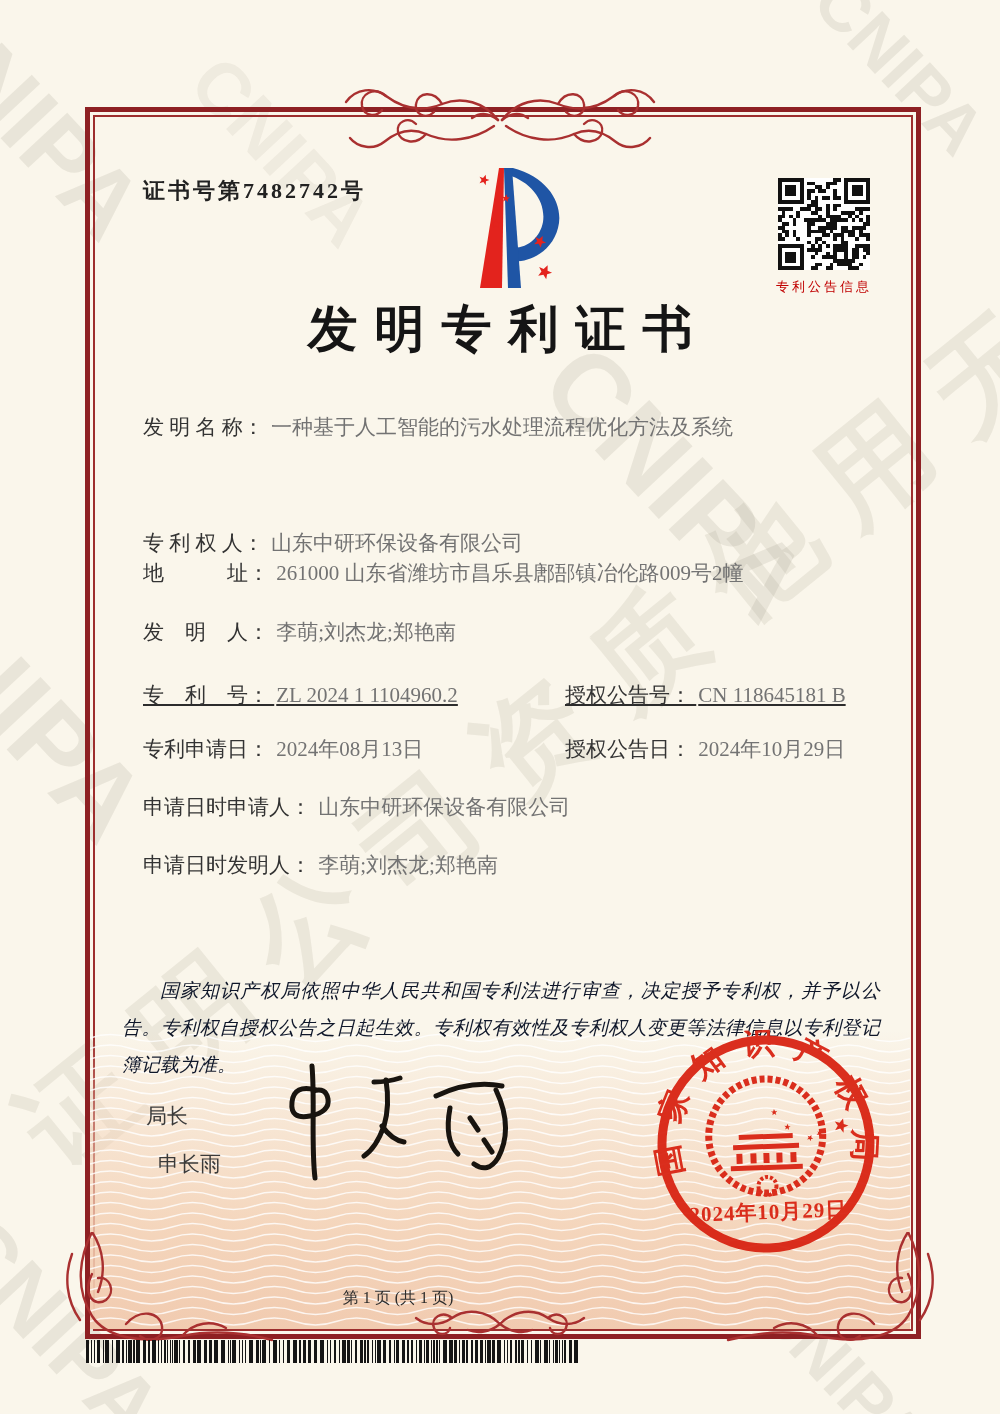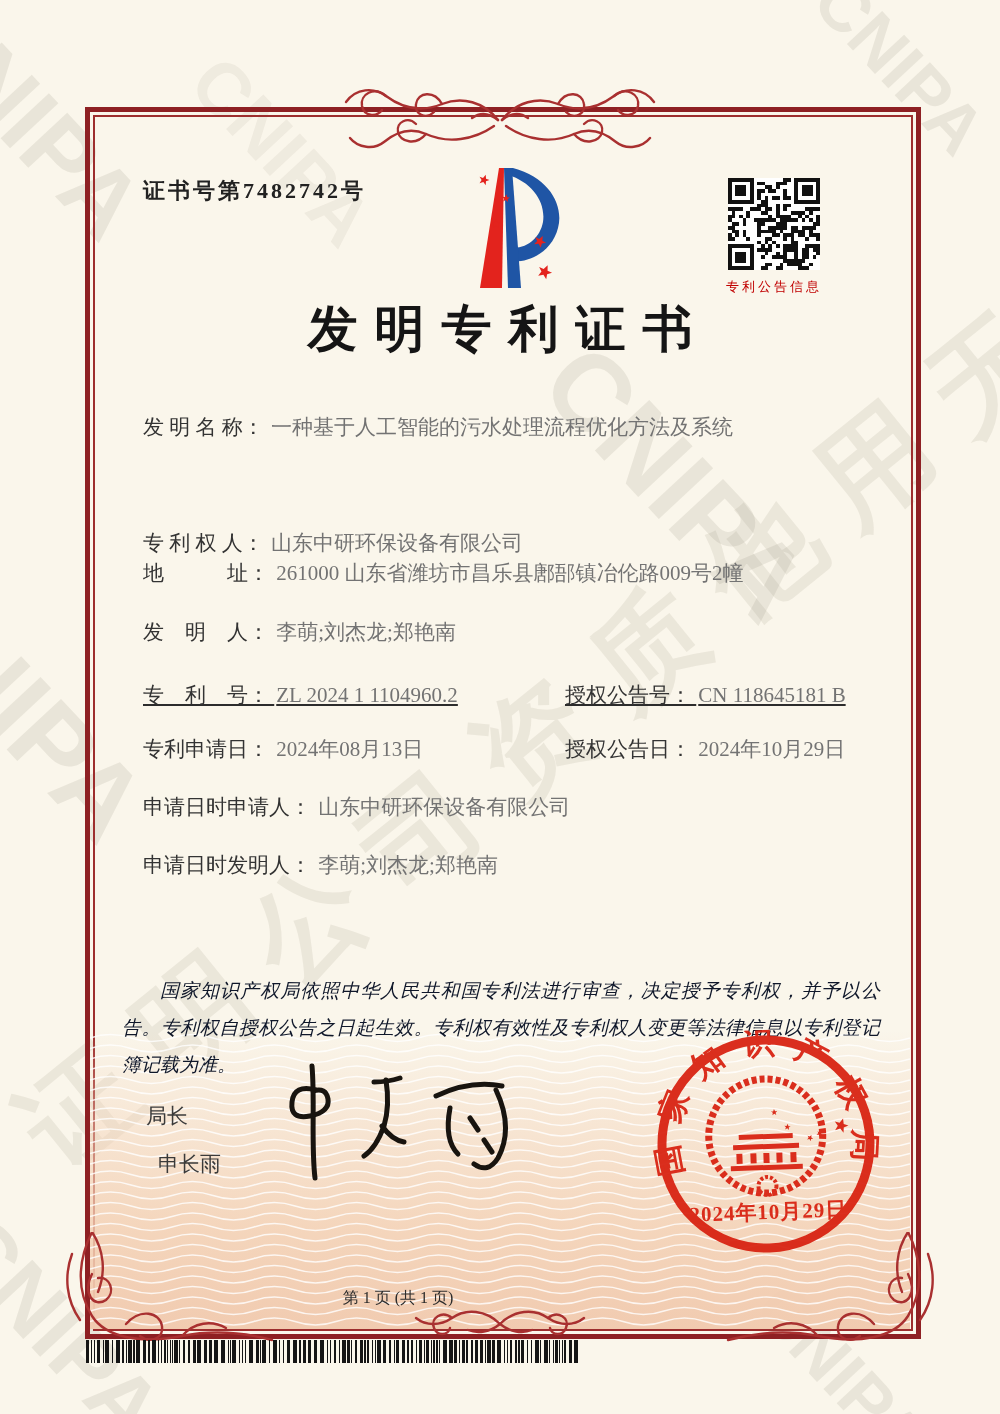--- a/index.html
+++ b/index.html
@@ -32,21 +32,21 @@
   .band{position:absolute; left:90px; top:1030px; width:820px; height:299px; z-index:1;
       background:linear-gradient(180deg, rgba(244,214,190,0) 0%, rgba(244,212,186,.45) 30%,
                  rgba(243,206,177,.8) 65%, #f1cbb0 100%);}
   .band svg{position:absolute; left:0; top:0;}
   
   .orn{position:absolute; z-index:2;}
   .orn path{fill:none; stroke:#a93030; stroke-width:2.4; stroke-linecap:round;}
   
   .cert-no{position:absolute; left:143px; top:176px; font-size:22px; letter-spacing:3px; z-index:2;font-weight:bold;}
   .logo{position:absolute; left:428px; top:162px; z-index:2;}
-  .qr-wrap{position:absolute; left:724px; top:178px; width:100px; z-index:2; text-align:center;}
+  .qr-wrap{position:absolute; left:774px; top:178px; width:100px; z-index:2; text-align:center;}
   .qr-box{width:92px; height:92px; margin:0 auto; background:#fff;}
   .qr-caption{margin-top:8px; font-size:13px; letter-spacing:3px; color:#c00000; white-space:nowrap;}
   .title{position:absolute; left:0; top:296px; width:100%; text-align:center;
       font-size:50px; font-weight:bold; letter-spacing:17px; text-indent:17px; color:#151515; z-index:2;}
   .row{position:absolute; left:143px; font-size:21px; color:#2c2c2c; white-space:nowrap; z-index:2;}
   .row .lab{color:#333;}
   .row .val{margin-left:2px; color:#737373;}
   .r1{top:413px;} .r2{top:529px;} .r3{top:559px;} .r4{top:618px;}
   .r5{top:681px;text-decoration:underline;} .r6{top:735px;} .r7{top:793px;} .r8{top:851px;}
   .col2{left:565px;}

